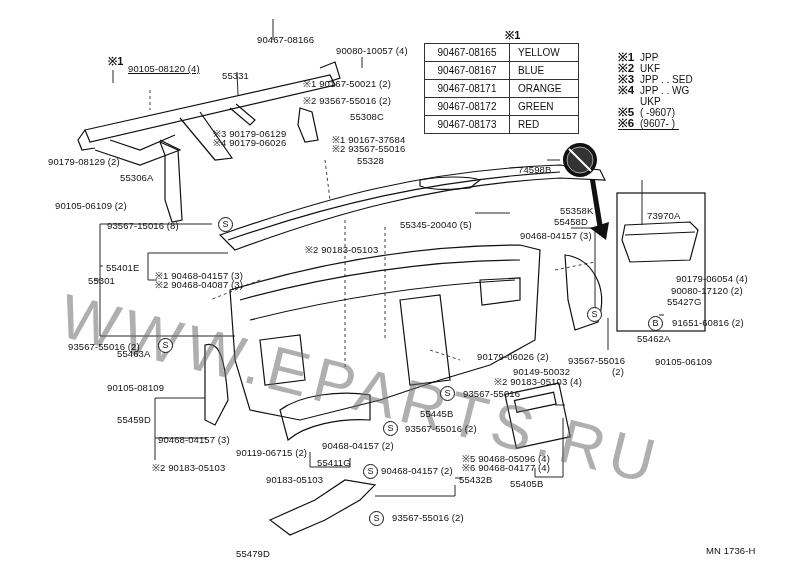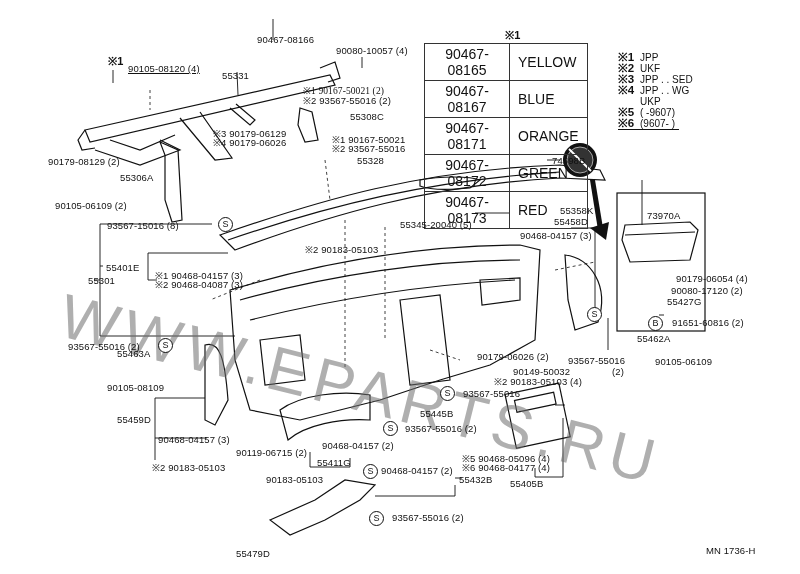--- a/index.html
+++ b/index.html
@@ -1,20 +1,20 @@
 <!DOCTYPE html>
 <html><head>
 <meta charset="utf-8">
 <style>
   html,body{margin:0;padding:0;background:#fff;}
   body{width:800px;height:574px;position:relative;overflow:hidden;font-family:"Liberation Sans",sans-serif;color:#111;}
   .lbl{position:absolute;font-size:9.5px;white-space:nowrap;line-height:11px;letter-spacing:0.1px;}
   .big{font-size:11px;}
   svg.draw{position:absolute;left:0;top:0;}
-  table.color-table{position:absolute;left:424px;top:43px;border-collapse:collapse;font-size:14px;}
+  table.color-table{position:absolute;left:424px;top:43px;border-collapse:collapse;font-size:10px;}
   table.color-table td{border:1px solid #333;padding:2px 8px;height:13px;}
   table.color-table td.pn{width:68px;text-align:center;}
   table.color-table td.cl{width:52px;}
   .legend{position:absolute;left:618px;top:52px;font-size:10px;line-height:11px;}
   .legend .row{white-space:nowrap;}
   .legend .mk{font-weight:bold;font-size:11.5px;display:inline-block;width:22px;}
   .legend .row.ul{border-bottom:1.5px solid #111;display:inline-block;padding-right:4px;}
   .watermark{position:absolute;left:70px;top:280px;font-size:62px;color:rgba(110,110,110,0.55);letter-spacing:6px;transform:rotate(14deg);transform-origin:left top;white-space:nowrap;font-family:"Liberation Sans",sans-serif;}
   .s-circle{position:absolute;width:13px;height:13px;border:1.2px solid #111;border-radius:50%;font-size:9px;text-align:center;line-height:13px;background:#fff;}
   .mark{font-weight:bold;}
@@ -165,26 +165,26 @@
   <div class="row"><span class="mk"></span><span>UKP</span></div>
   <div class="row"><span class="mk">※5</span><span>(        -9607)</span></div>
   <div class="row ul"><span class="mk">※6</span><span>(9607-        )</span></div>
 </div>
 
 <div class="lbl big mark" style="left:108px;top:56px;">※1</div>
 <div class="lbl" style="left:128px;top:63px;text-decoration:underline;">90105-08120 (4)</div>
 <div class="lbl" style="left:222px;top:70px;">55331</div>
 <div class="lbl" style="left:257px;top:34px;">90467-08166</div>
 <div class="lbl" style="left:336px;top:45px;">90080-10057 (4)</div>
-<div class="lbl" style="left:303px;top:86px;font-family:Liberation Serif, serif;">※1 90167-50021 (2)</div>
+<div class="lbl" style="left:303px;top:78px;">※1 90167-50021 (2)</div>
 <div class="lbl" style="left:303px;top:95px;">※2 93567-55016 (2)</div>
 <div class="lbl" style="left:332px;top:111px;padding-left:18px;">55308C</div>
 <div class="lbl" style="left:213px;top:128px;">※3 90179-06129</div>
 <div class="lbl" style="left:213px;top:137px;">※4 90179-06026</div>
-<div class="lbl" style="left:332px;top:134px;">※1  90167-50021</div>
+<div class="lbl" style="left:332px;top:134px;">※1  90167-37684</div>
 <div class="lbl" style="left:332px;top:143px;">※2  93567-55016</div>
 <div class="lbl" style="left:357px;top:155px;">55328</div>
 <div class="lbl" style="left:48px;top:156px;">90179-08129 (2)</div>
 <div class="lbl" style="left:120px;top:172px;">55306A</div>
 <div class="lbl" style="left:55px;top:200px;">90105-06109 (2)</div>
 <div class="lbl" style="left:107px;top:220px;">93567-15016 (8)</div>
 <div class="s-circle" style="left:218px;top:217px;">S</div>
 <div class="lbl" style="left:106px;top:262px;">55401E</div>
 <div class="lbl" style="left:155px;top:270px;">※1 90468-04157 (3)</div>
 <div class="lbl" style="left:155px;top:279px;">※2 90468-04087 (3)</div>
@@ -220,21 +220,21 @@
 <div class="lbl" style="left:568px;top:355px;">93567-55016</div>
 <div class="lbl" style="left:612px;top:366px;">(2)</div>
 <div class="s-circle" style="left:587px;top:307px;">S</div>
 <div class="lbl" style="left:655px;top:356px;">90105-06109</div>
 <div class="lbl" style="left:637px;top:333px;">55462A</div>
 <div class="lbl" style="left:560px;top:205px;">55358K</div>
 <div class="lbl" style="left:554px;top:216px;">55458D</div>
 <div class="lbl" style="left:520px;top:230px;">90468-04157 (3)</div>
 <div class="lbl" style="left:400px;top:219px;">55345-20040 (5)</div>
 <div class="lbl" style="left:305px;top:244px;">※2 90183-05103</div>
-<div class="lbl" style="left:518px;top:155px;margin-left:34px;">74598B</div>
+<div class="lbl" style="left:518px;top:164px;">74598B</div>
 <div class="lbl" style="left:647px;top:210px;">73970A</div>
 <div class="lbl" style="left:676px;top:273px;">90179-06054 (4)</div>
 <div class="lbl" style="left:671px;top:285px;">90080-17120 (2)</div>
 <div class="lbl" style="left:667px;top:296px;">55427G</div>
 <div class="s-circle" style="left:648px;top:316px;">B</div>
 <div class="lbl" style="left:672px;top:317px;">91651-60816 (2)</div>
 
 <div class="lbl" style="left:706px;top:545px;">MN 1736-H</div>
 
 </body></html>

